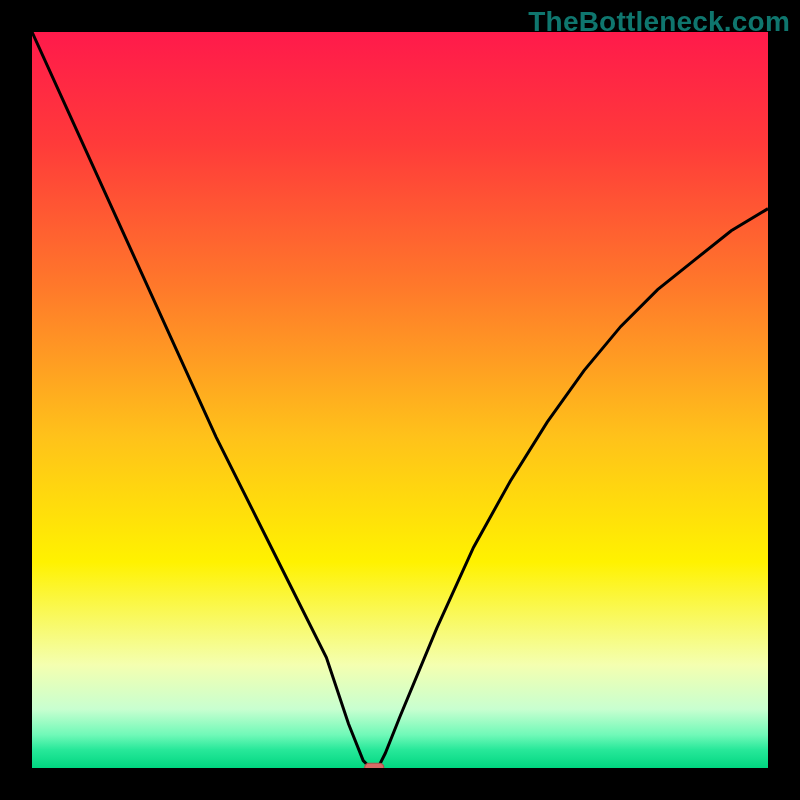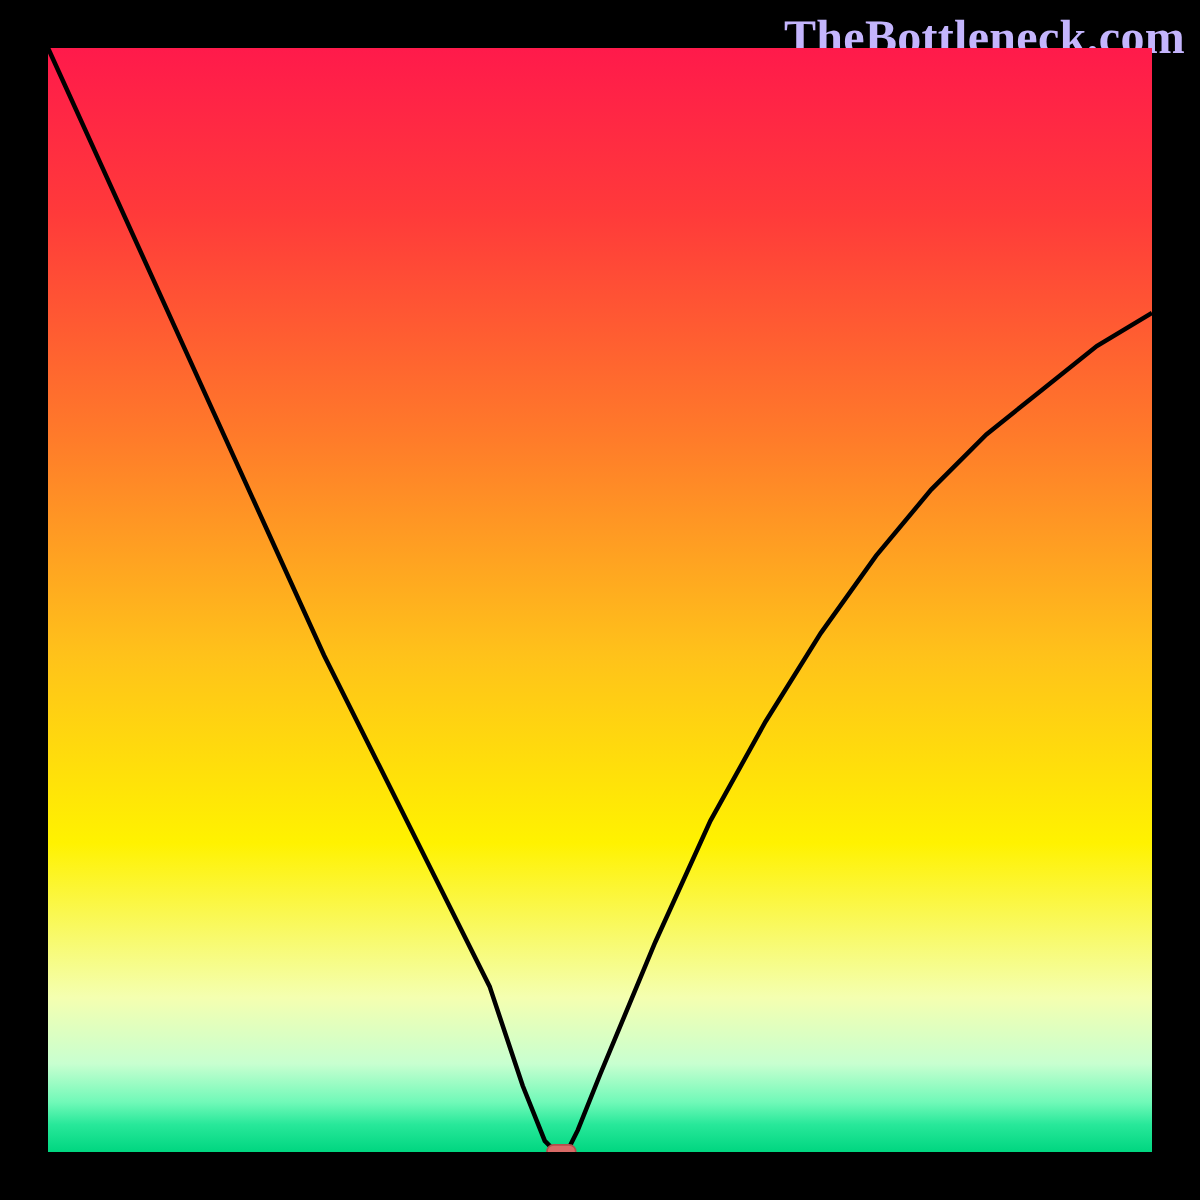--- a/index.html
+++ b/index.html
@@ -21,25 +21,24 @@
     position: absolute;
     left: 32px;
     top: 32px;
     width: 736px;
     height: 736px;
   }
   .watermark {
     position: absolute;
     top: 6px;
     right: 10px;
-    color: #c4b5fd;
-    font-size: 32px;
+    color: #0f766e;
+    font-size: 28px;
     font-weight: 600;
     letter-spacing: 0.2px;
-    font-family: Liberation Serif, serif;
   }
 </style>
 </head>
 <body>
 
 <div class="frame">
 
   <div class="watermark">TheBottleneck.com</div>
 
   <svg class="plot-area" viewBox="0 0 100 100" preserveAspectRatio="none">

